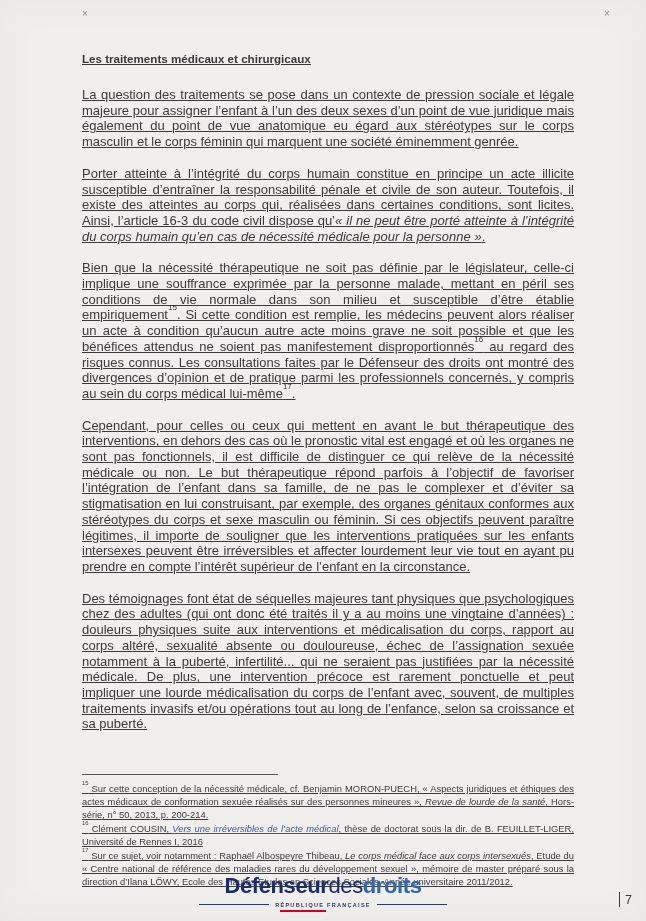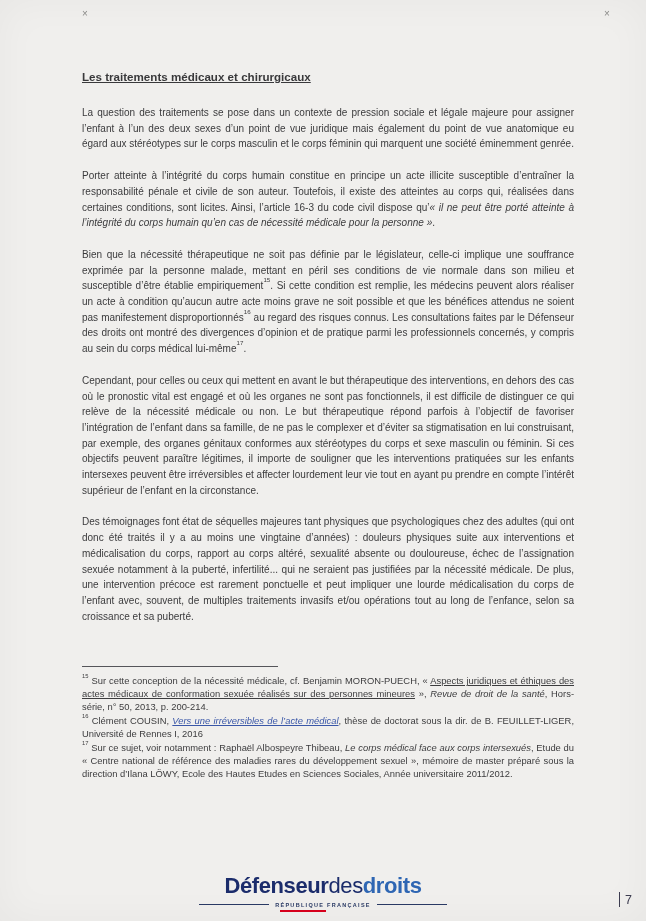--- a/index.html
+++ b/index.html
@@ -22,31 +22,32 @@
     top: 8px;
     font-size: 10px;
     color: #8a8a88;
   }
   .scan-artifact.left { left: 82px; }
   .scan-artifact.right { left: 604px; }
   .content {
     position: absolute;
     left: 82px;
     width: 492px;
-    top: 70px;
+    top: 52px;
+    text-decoration: underline;
   }
   .doc-title {
     font-size: 11.6px;
     font-weight: bold;
     text-decoration: underline;
     margin: 0 0 22px 0;
     color: #39393b;
   }
   .body-par {
-    font-size: 10px;
+    font-size: 13px;
     line-height: 15.7px;
     text-align: justify;
     margin: 0 0 16px 0;
   }
   .footnote-separator {
     width: 196px;
     border: 0;
     border-top: 1px solid #55555a;
     margin: 42px 0 7px 0;
   }
@@ -141,21 +142,21 @@
         <p class="body-par"><span>La question des traitements se pose dans un contexte de pression sociale et légale majeure pour assigner l’enfant à l’un des deux sexes d’un point de vue juridique mais également du point de vue anatomique eu égard aux stéréotypes sur le corps masculin et le corps féminin qui marquent une société éminemment genrée.</span></p>
         <p class="body-par"><span>Porter atteinte à l’intégrité du corps humain constitue en principe un acte illicite susceptible d’entraîner la responsabilité pénale et civile de son auteur. Toutefois, il existe des atteintes au corps qui, réalisées dans certaines conditions, sont licites. Ainsi, l’article 16-3 du code civil dispose qu’</span><span class="seg-i">« il ne peut être porté atteinte à l’intégrité du corps humain qu’en cas de nécessité médicale pour la personne »</span><span>.</span></p>
         <p class="body-par"><span>Bien que la nécessité thérapeutique ne soit pas définie par le législateur, celle-ci implique une souffrance exprimée par la personne malade, mettant en péril ses conditions de vie normale dans son milieu et susceptible d’être établie empiriquement</span><sup>15</sup><span>. Si cette condition est remplie, les médecins peuvent alors réaliser un acte à condition qu’aucun autre acte moins grave ne soit possible et que les bénéfices attendus ne soient pas manifestement disproportionnés</span><sup>16</sup><span> au regard des risques connus. Les consultations faites par le Défenseur des droits ont montré des divergences d’opinion et de pratique parmi les professionnels concernés, y compris au sein du corps médical lui-même</span><sup>17</sup><span>.</span></p>
         <p class="body-par"><span>Cependant, pour celles ou ceux qui mettent en avant le but thérapeutique des interventions, en dehors des cas où le pronostic vital est engagé et où les organes ne sont pas fonctionnels, il est difficile de distinguer ce qui relève de la nécessité médicale ou non. Le but thérapeutique répond parfois à l’objectif de favoriser l’intégration de l’enfant dans sa famille, de ne pas le complexer et d’éviter sa stigmatisation en lui construisant, par exemple, des organes génitaux conformes aux stéréotypes du corps et sexe masculin ou féminin. Si ces objectifs peuvent paraître légitimes, il importe de souligner que les interventions pratiquées sur les enfants intersexes peuvent être irréversibles et affecter lourdement leur vie tout en ayant pu prendre en compte l’intérêt supérieur de l’enfant en la circonstance.</span></p>
         <p class="body-par"><span>Des témoignages font état de séquelles majeures tant physiques que psychologiques chez des adultes (qui ont donc été traités il y a au moins une vingtaine d’années) : douleurs physiques suite aux interventions et médicalisation du corps, rapport au corps altéré, sexualité absente ou douloureuse, échec de l’assignation sexuée notamment à la puberté, infertilité... qui ne seraient pas justifiées par la nécessité médicale. De plus, une intervention précoce est rarement ponctuelle et peut impliquer une lourde médicalisation du corps de l’enfant avec, souvent, de multiples traitements invasifs et/ou opérations tout au long de l’enfance, selon sa croissance et sa puberté.</span></p>
       </div>
 
     <hr class="footnote-separator">
 
     <div>
-        <p class="footnote"><sup>15</sup><span> Sur cette conception de la nécessité médicale, cf. Benjamin MORON-PUECH, « </span><span class="seg-u">Aspects juridiques et éthiques des actes médicaux de conformation sexuée réalisés sur des personnes mineures</span><span> », </span><span class="seg-i">Revue de droit de la santé</span><span>, Hors-série, n° 50, 2013, p. 200-214.</span></p>
+        <p class="footnote"><sup>15</sup><span> Sur cette conception de la nécessité médicale, cf. Benjamin MORON-PUECH, « </span><span class="seg-u">Aspects juridiques et éthiques des actes médicaux de conformation sexuée réalisés sur des personnes mineures</span><span> », </span><span class="seg-i">Revue de lourde de la santé</span><span>, Hors-série, n° 50, 2013, p. 200-214.</span></p>
         <p class="footnote"><sup>16</sup><span> Clément COUSIN, </span><span class="seg-link">Vers une irréversibles de l’acte médical</span><span>, thèse de doctorat sous la dir. de B. FEUILLET-LIGER, Université de Rennes I, 2016</span></p>
         <p class="footnote"><sup>17</sup><span> Sur ce sujet, voir notamment : Raphaël Albospeyre Thibeau, </span><span class="seg-i">Le corps médical face aux corps intersexués</span><span>, Etude du « Centre national de référence des maladies rares du développement sexuel », mémoire de master préparé sous la direction d’Ilana LÖWY, Ecole des Hautes Etudes en Sciences Sociales, Année universitaire 2011/2012.</span></p>
       </div>
   </div>
 
   <div class="footer">
     <div class="wordmark">
       <span class="w1">Défenseur</span><span class="w2">des</span><span class="w3">droits</span>
     </div>
     <div class="tagline-row">

